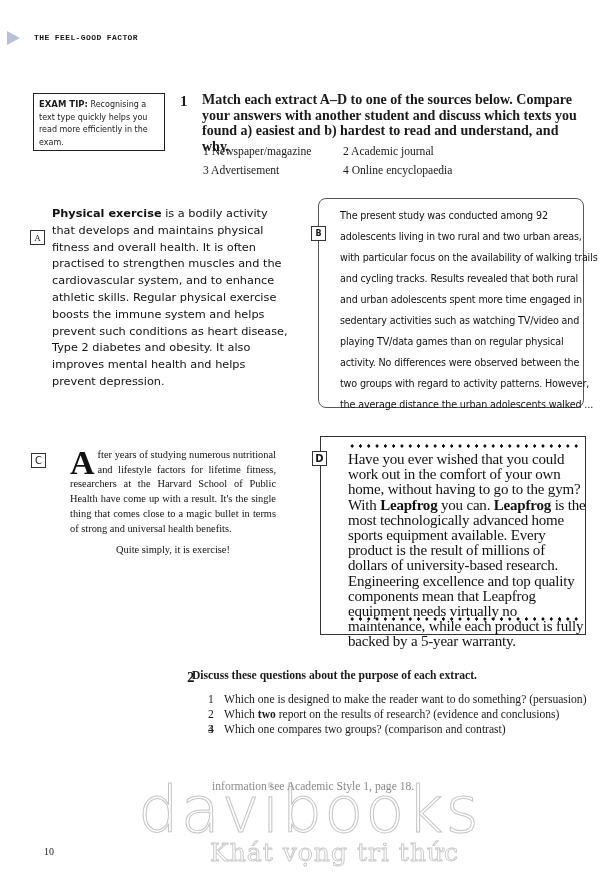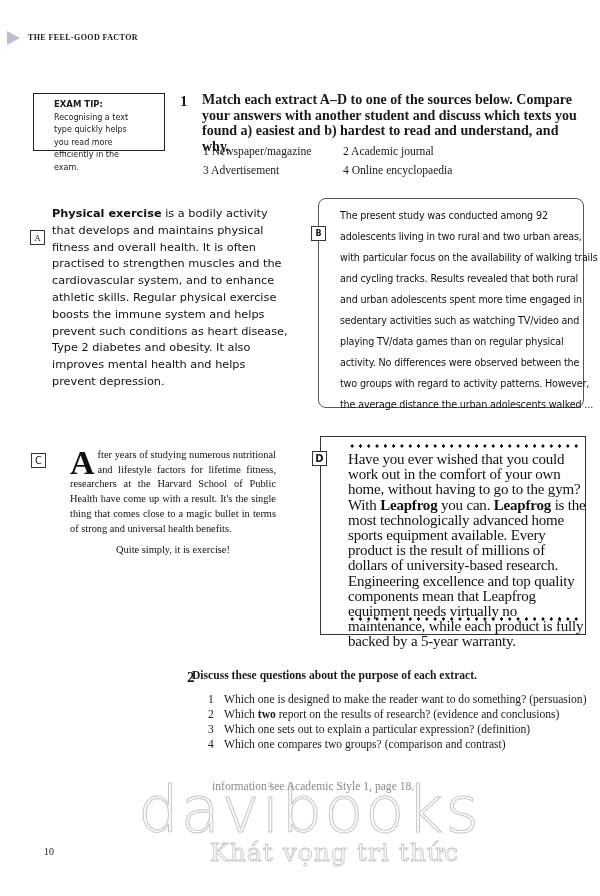--- a/index.html
+++ b/index.html
@@ -5,25 +5,25 @@
     * { box-sizing: border-box; margin: 0; padding: 0; }
     html, body { width: 600px; height: 896px; background: #ffffff; overflow: hidden; }
     body { position: relative; color: #1a1a1a; font-family: "Liberation Sans", sans-serif; }
 
     .abs { position: absolute; }
 
     
     .header-tri { left: 7px; top: 31px; width: 0; height: 0;
       border-top: 7px solid transparent; border-bottom: 7px solid transparent;
       border-left: 13px solid #b8c0d8; }
-    .header-title { left: 28px; top: 33px; font-size: 8px; font-weight: bold; letter-spacing: 0.4px; font-family: Liberation Serif, serif; }
+    .header-title { left: 34px; top: 33px; font-size: 8px; font-weight: bold; letter-spacing: 0.4px; font-family: Liberation Mono, monospace; }
 
     
     .exam-tip { left: 33px; top: 93px; width: 132px; height: 58px; border: 1.5px solid #222;
-      padding: 4px 20px; font-family: "DejaVu Sans", sans-serif; font-size: 8px; line-height: 12.5px; }
+      padding: 4px 5px; font-family: "DejaVu Sans", sans-serif; font-size: 8px; line-height: 12.5px; }
     .exam-tip b { font-weight: bold; font-size: 8.5px; }
 
     
     .serif { font-family: "Liberation Serif", serif; }
     .q-num { font-size: 15px; font-weight: bold; }
     .q1-num { left: 180px; top: 93px; }
     .q1-text { left: 202px; top: 92px; width: 380px; font-size: 14px; line-height: 15.5px; font-weight: bold; }
     .sources { left: 203px; top: 145px; width: 300px; font-size: 11.6px; }
     .sources .src { position: absolute; white-space: nowrap; }
 
@@ -115,21 +115,21 @@
 <div class="abs ext-d">
   <span>Have you ever wished that you could work out in the comfort of your own home, without having to go to the gym? With </span><b>Leapfrog</b><span> you can. </span><b>Leapfrog</b><span> is the most technologically advanced home sports equipment available. Every product is the result of millions of dollars of university-based research. Engineering excellence and top quality components mean that Leapfrog equipment needs virtually no maintenance, while each product is fully backed by a 5-year warranty.</span>
 </div>
 <div class="abs dots" style="top:616px;"></div>
 
 <div class="abs serif q-num q2-num">2</div>
 <div class="abs serif q2-text">Discuss these questions about the purpose of each extract.</div>
 <div class="abs serif q2-list">
   <div class="q2-item"><span class="n">1</span><span>Which one is designed to make the reader want to do something? (persuasion)</span></div>
   <div class="q2-item"><span class="n">2</span><span>Which </span><b>two</b><span> report on the results of research? (evidence and conclusions)</span></div>
-  <div class="q2-item"><span class="n">3</span><span>Which one sets out to explain a particular expression? (definition)</span></div>
+  <div class="q2-item"><span class="n">3</span></div>
   <div class="q2-item"><span class="n">4</span><span>Which one compares two groups? (comparison and contrast)</span></div>
 </div>
 
 <div class="abs wm-main">davibooks</div>
 <div class="abs wm-sub">Khát vọng tri thức</div>
 
 <div class="abs serif footer-note">
   <div class="faded">information see Academic Style 1, page 18.</div>
 </div>
 

